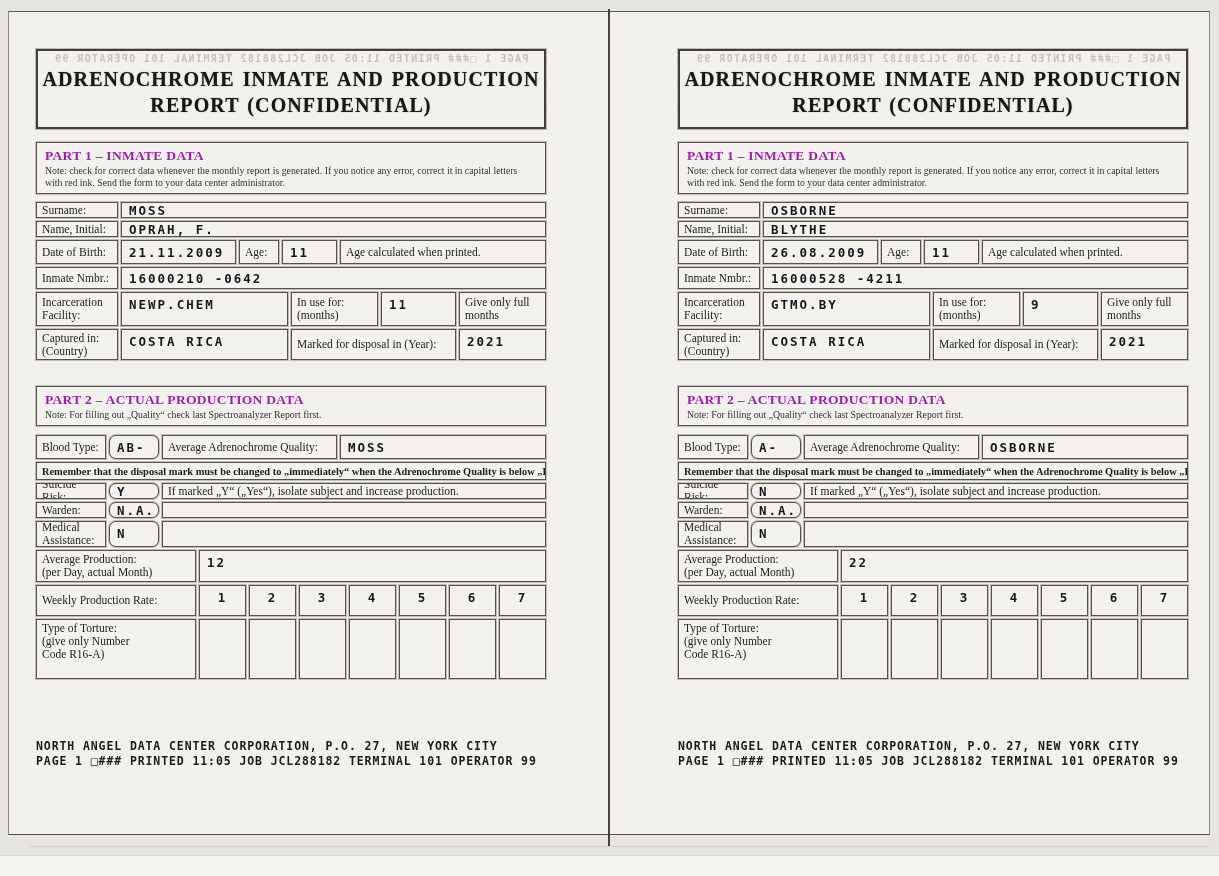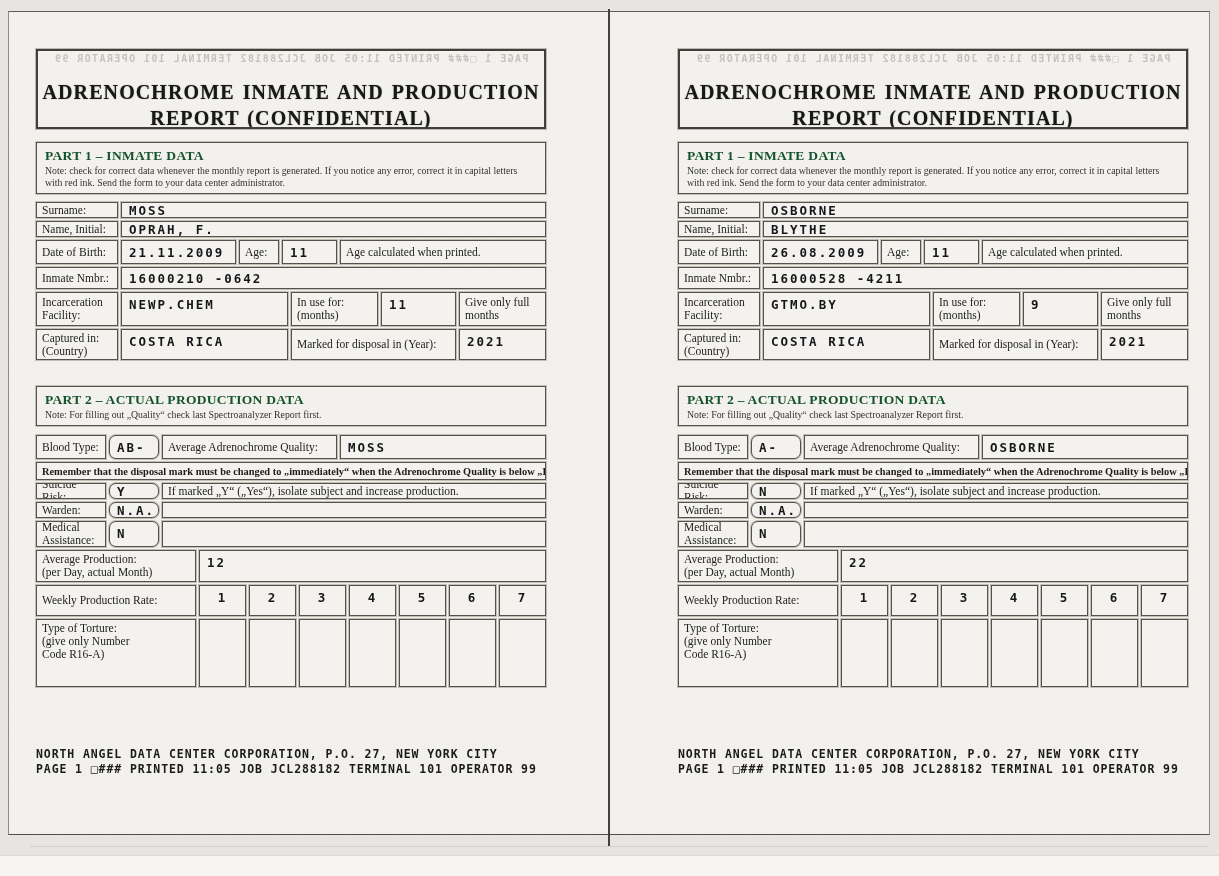--- a/index.html
+++ b/index.html
@@ -30,30 +30,30 @@
     margin-top:37px;height:76px;border:2px solid #413f3b;box-shadow:0 0 0 1px #bdbab2;
     position:relative;text-align:center;overflow:hidden;background:#f2f1ed;
   }
   .ghost{
     position:absolute;top:2px;left:2px;right:2px;
     font-family:"DejaVu Sans Mono", monospace;font-weight:bold;font-size:10px;
     letter-spacing:1.4px;color:#6e6b64;opacity:.34;filter:blur(.5px);
     transform:scaleX(-1);white-space:nowrap;overflow:hidden;
   }
   .title{
-    margin-top:28px;font-weight:bold;font-size:20px;line-height:26px;
+    margin-top:15px;font-weight:bold;font-size:20px;line-height:26px;
     letter-spacing:1.1px;word-spacing:2px;color:#181816;
     text-shadow:0 0 1px rgba(25,25,20,.6);
   }
 
   .part-box{
     margin-top:13px;border:1px solid #55524c;box-shadow:0 0 0 1px #c2bfb7;
     padding:5px 8px 4px;background:#f2f1ed;
   }
-  .part-heading{font-weight:bold;font-size:13.5px;letter-spacing:.3px;color:#14532d;}
+  .part-heading{font-weight:bold;font-size:13.5px;letter-spacing:.3px;color:#a21caf;}
   .part-note{font-size:9.8px;line-height:12px;color:#34332f;margin-top:1px;}
   .pb2{margin-top:26px;}
 
   .tbl{margin-top:8px;}
   .tbl2{margin-top:9px;}
   .row{display:flex;gap:3px;margin-bottom:3px;}
   .cell{
     border:1px solid #55524c;box-shadow:0 0 0 1px #c2bfb7;background:#f3f2ee;
     box-sizing:border-box;display:flex;flex-direction:column;justify-content:center;
     overflow:hidden;
@@ -65,21 +65,21 @@
     letter-spacing:2px;padding:2px 7px;color:#17171b;white-space:nowrap;
   }
   .top.value{padding-top:4px;}
   .pre{white-space:pre-line;}
   .center{text-align:center;}
   .reminder{
     font-weight:bold;font-size:10.4px;padding:2px 5px;color:#1c1c1a;
     white-space:nowrap;letter-spacing:0;
   }
   .h18{height:18px;} .h22{height:22px;} .h23{height:16px;} .h24{height:24px;}
-  .h26{height:26px;} .h31{height:31px;} .h32{height:32px;} .h34{height:34px;} .h56{height:68px;}
+  .h26{height:26px;} .h31{height:31px;} .h32{height:32px;} .h34{height:34px;} .h56{height:60px;}
 
   .cw40{flex:0 0 40px;} .cw50{flex:0 0 50px;border-radius:7px;} .cw55{flex:0 0 55px;} .cw70{flex:0 0 70px;}
   .cw75{flex:0 0 75px;} .cw82{flex:0 0 82px;} .cw87{flex:0 0 87px;} .cw115{flex:0 0 115px;}
   .cw160{flex:0 0 160px;} .cw165{flex:0 0 165px;} .cw167{flex:0 0 167px;} .cw175{flex:0 0 175px;}
   .fx{flex:1 1 auto;}
 
   .footer{
     margin-top:60px;font-family:"DejaVu Sans Mono", monospace;font-weight:bold;
     font-size:11.5px;letter-spacing:.9px;line-height:15px;color:#1b1b19;white-space:nowrap;
   }

